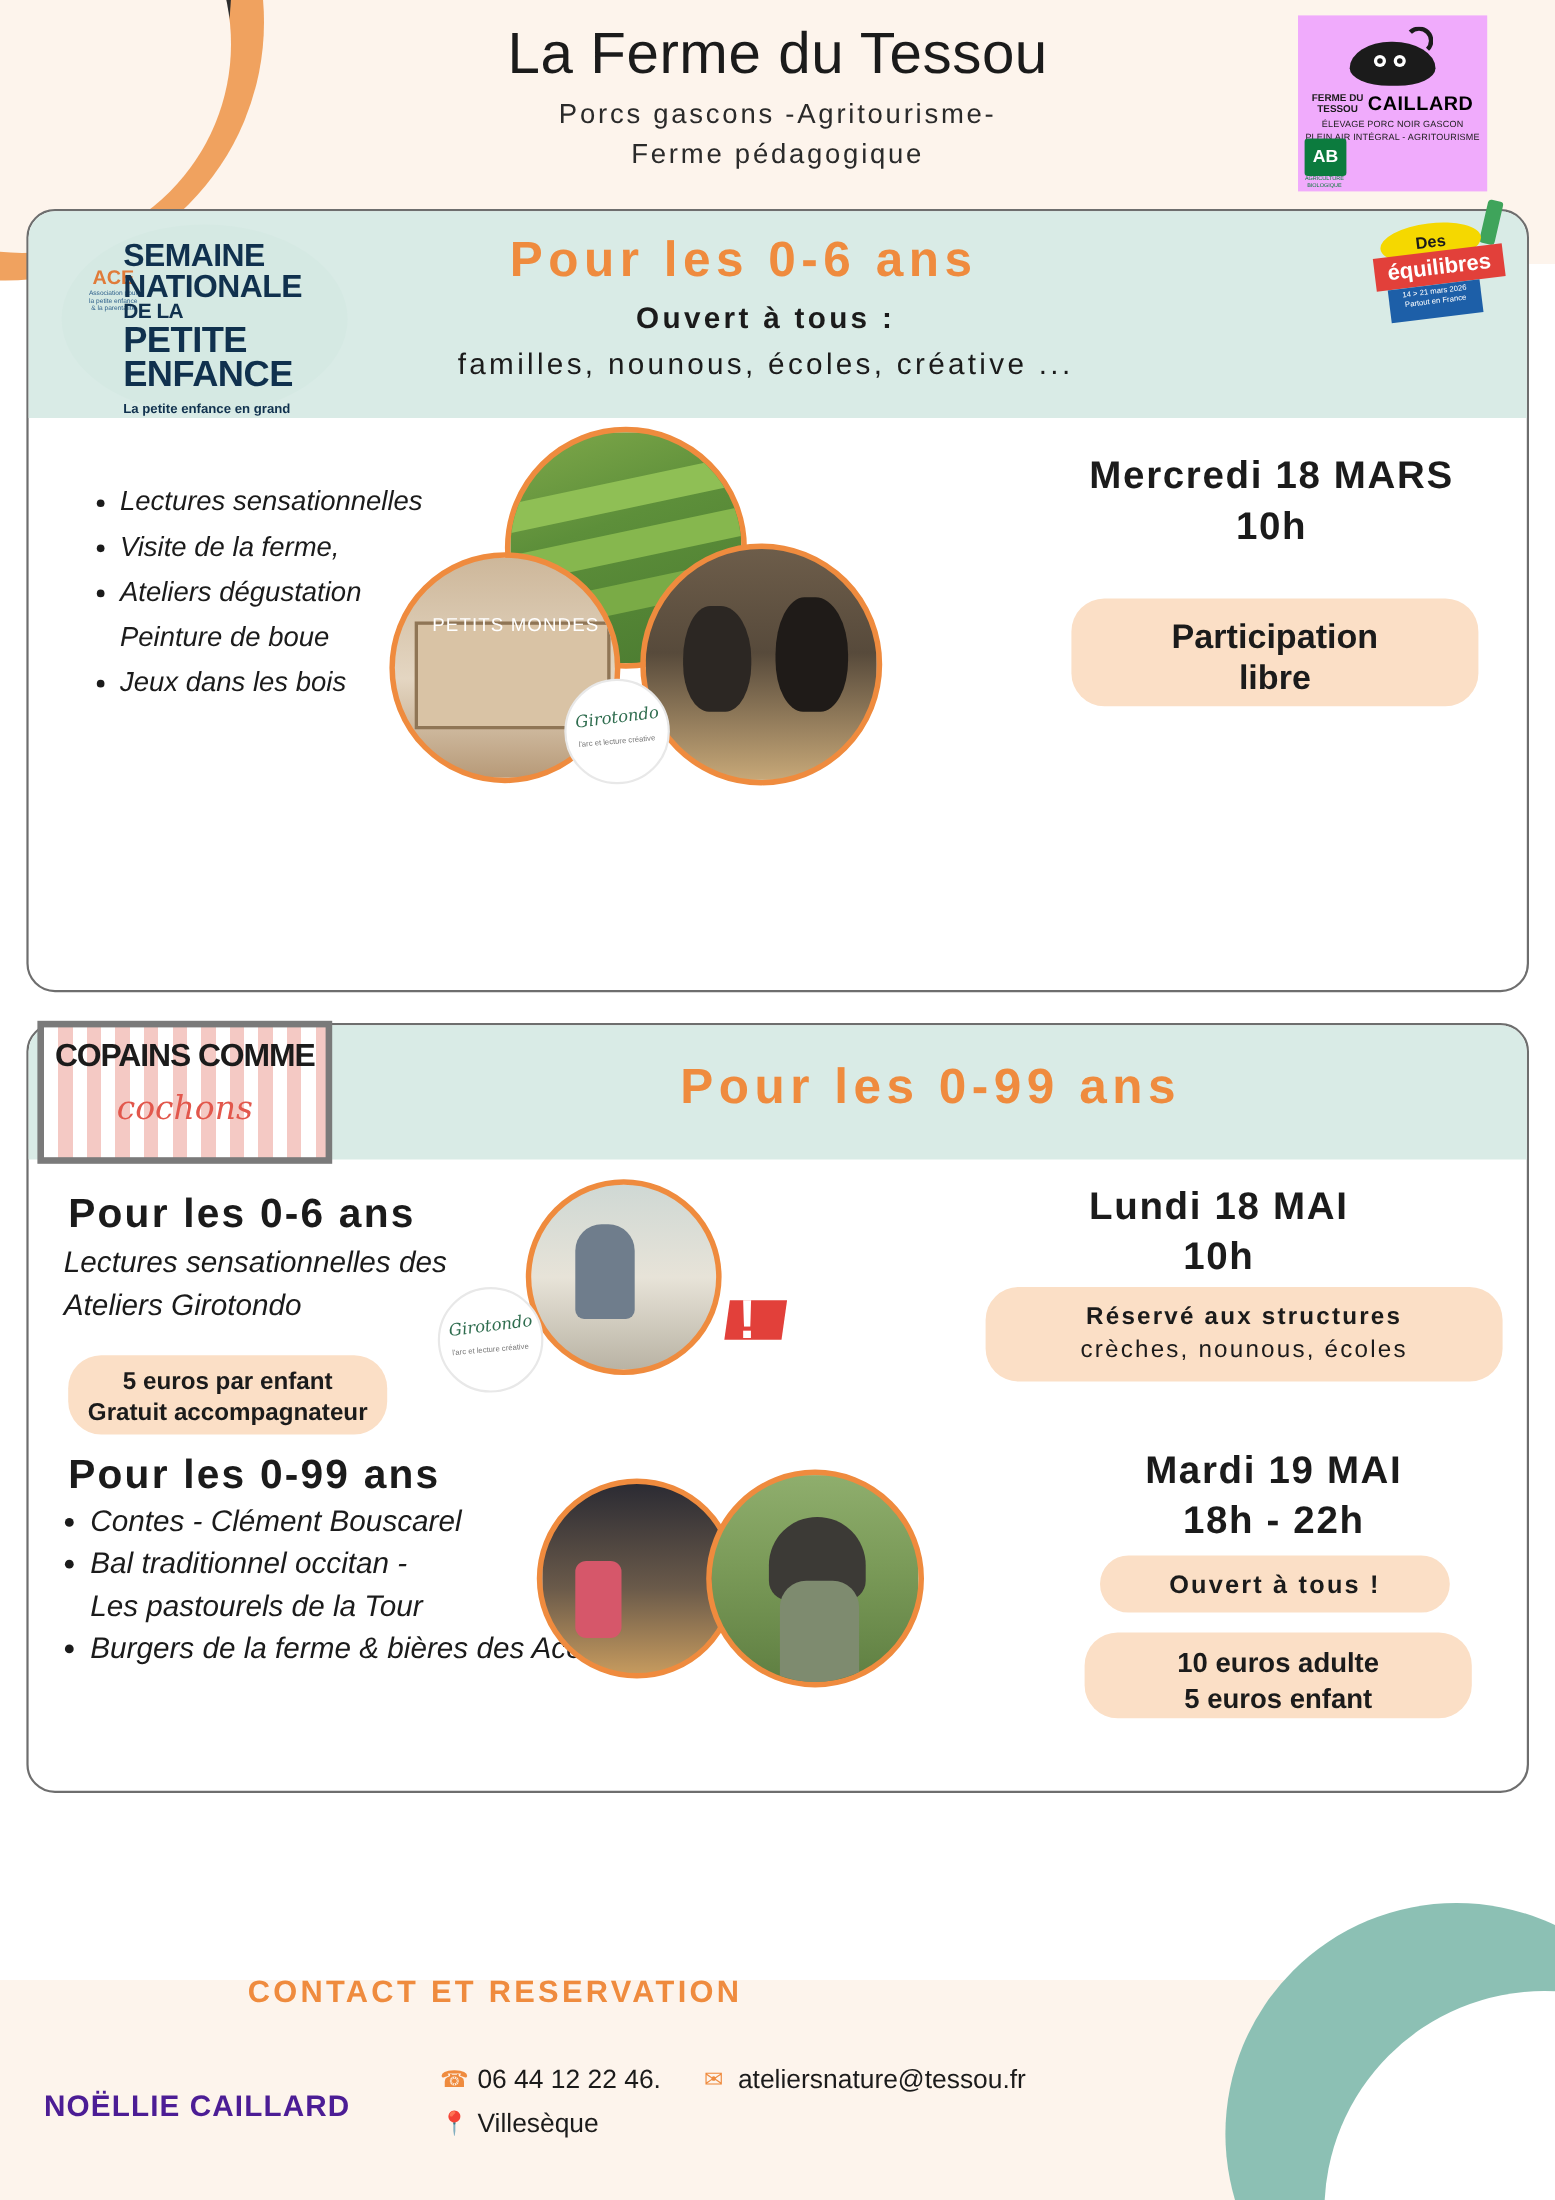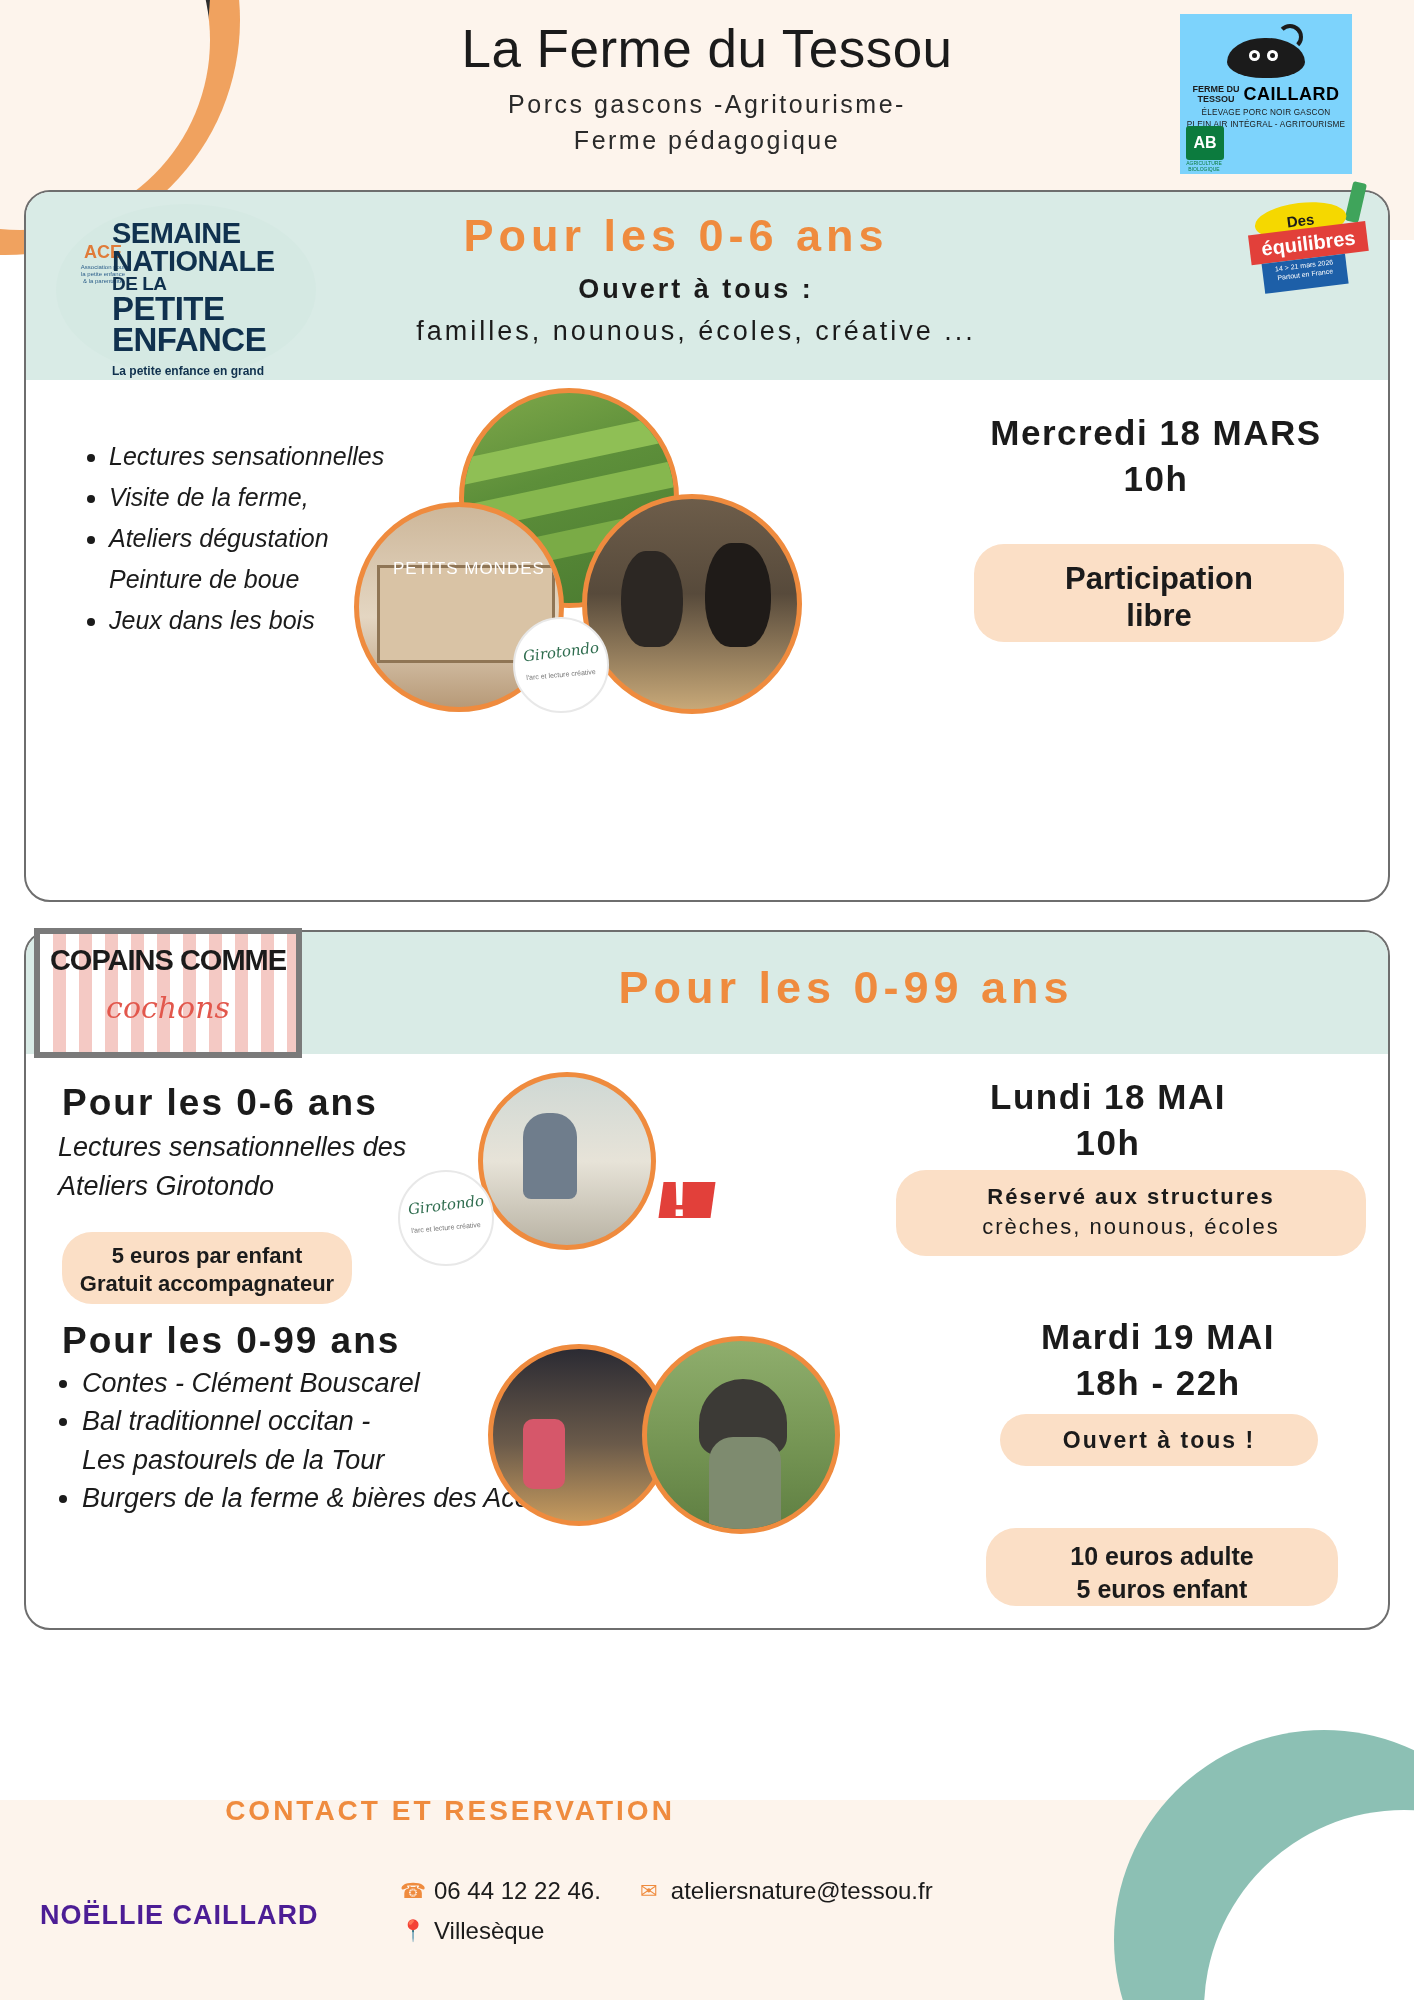--- a/index.html
+++ b/index.html
@@ -90,21 +90,21 @@
     font-size: 25px;
     color: #2a2a2a;
     letter-spacing: 2.5px;
     line-height: 1.42;
   }
 
   .logo-box {
     position: absolute;
     right: 62px; top: 14px;
     width: 172px; height: 160px;
-    background: #7dd3fc;
+    background: #f0abfc;
     z-index: 6;
     text-align: center;
     padding-top: 4px;
     box-sizing: border-box;
   }
   .logo-pig {
     width: 78px; height: 60px;
     margin: 4px auto 2px;
     position: relative;
   }
@@ -602,21 +602,20 @@
     letter-spacing: 2px;
     padding-top: 0;
   }
   .pill-tarifs {
     position: absolute;
     right: 50px; top: 552px;
     width: 352px; height: 78px;
     font-size: 25px;
     line-height: 1.3;
     padding-top: 12px;
-    margin-top: 44px;
   }
   #ph-bal { left: 462px; top: 412px; width: 182px; height: 182px;
     background: linear-gradient(180deg,#2b2b33 0%,#6a5a4a 55%,#c59a5e 100%); }
   #ph-bal::before {
     content:""; position:absolute; left:30px; top:70px; width:42px; height:70px;
     background:#d6576a; border-radius:10px;
   }
   #ph-man { left: 616px; top: 404px; width: 198px; height: 198px;
     background: linear-gradient(180deg,#8fae6d 0%,#7a9a58 45%,#5f7f42 100%); }
   #ph-man::before {

